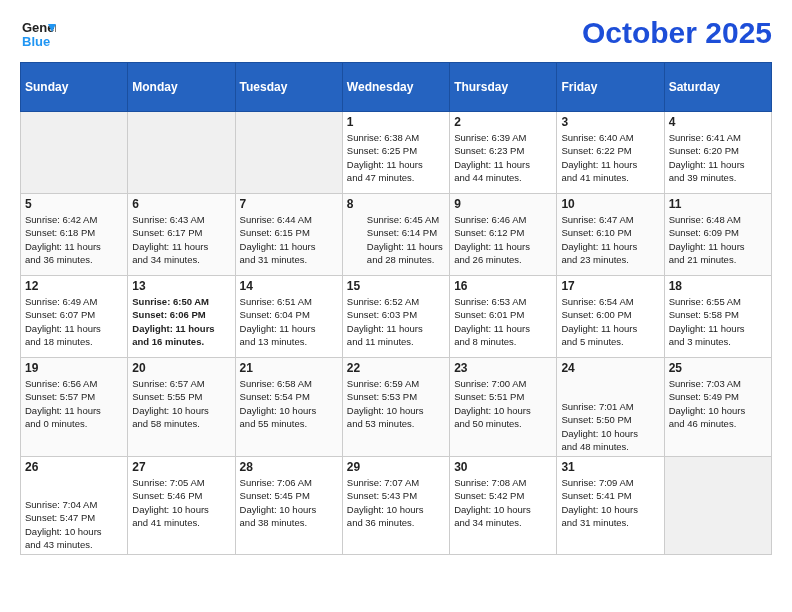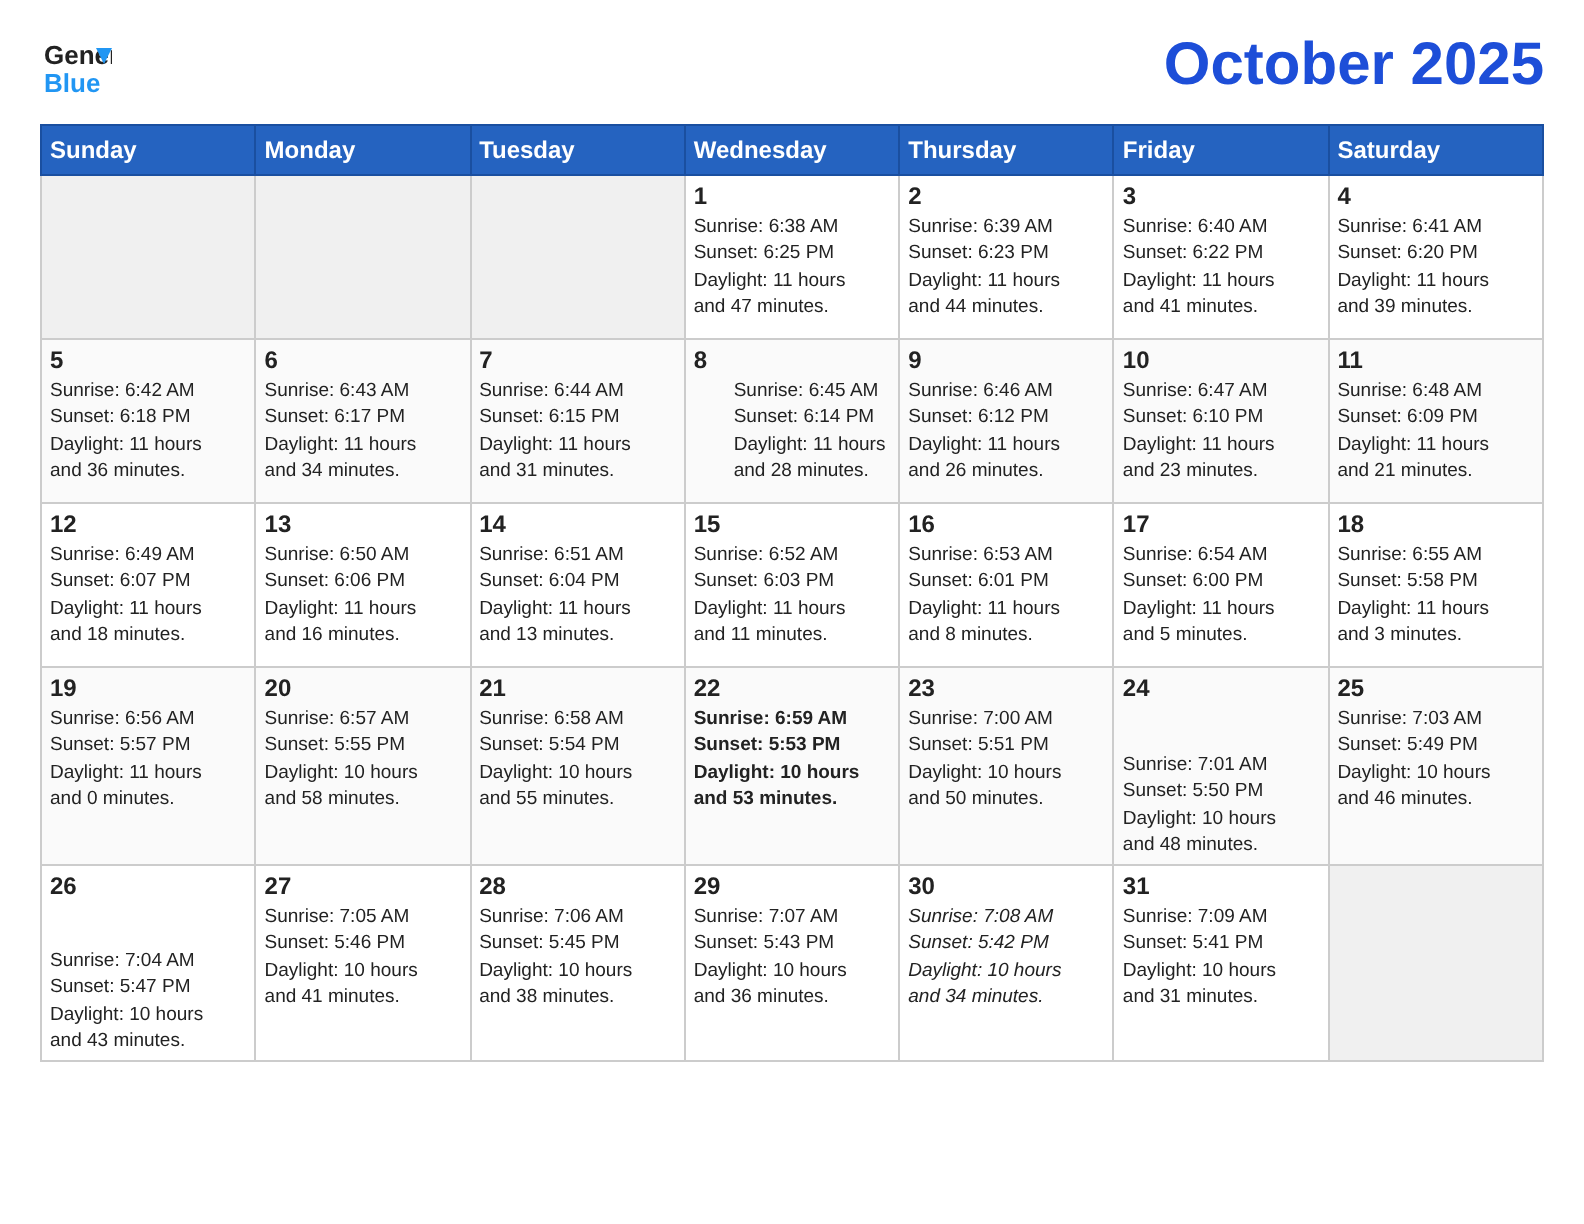--- a/index.html
+++ b/index.html
@@ -41,21 +41,21 @@
     .calendar {
       width: 100%;
       border-collapse: collapse;
       table-layout: fixed;
     }
     .calendar th {
       background: #2563C0;
       color: #fff;
       font-size: 12px;
       font-weight: bold;
-      padding: 5px 4px;
+      padding: 17px 4px;
       text-align: left;
       border: 1px solid #1a4fa0;
     }
     .calendar td {
       vertical-align: top;
       border: 1px solid #ccc;
       padding: 3px 4px;
       font-size: 10px;
       color: #222;
       height: 82px;
@@ -199,21 +199,21 @@
         <tr class="row-odd">
           <td>
             <div class="day-number">12</div>
             <div class="day-info" style="white-space: pre-line;">Sunrise: 6:49 AM
 Sunset: 6:07 PM
 Daylight: 11 hours
 and 18 minutes.</div>
           </td>
           <td>
             <div class="day-number">13</div>
-            <div class="day-info" style="white-space: pre-line;">Sunrise: 6:50 AM
+            <div class="day-info" style="white-space: pre-line; font-weight: bold;">Sunrise: 6:50 AM
 Sunset: 6:06 PM
 Daylight: 11 hours
 and 16 minutes.</div>
           </td>
           <td>
             <div class="day-number">14</div>
             <div class="day-info" style="white-space: pre-line;">Sunrise: 6:51 AM
 Sunset: 6:04 PM
 Daylight: 11 hours
 and 13 minutes.</div>
@@ -264,21 +264,21 @@
           </td>
           <td>
             <div class="day-number">21</div>
             <div class="day-info" style="white-space: pre-line;">Sunrise: 6:58 AM
 Sunset: 5:54 PM
 Daylight: 10 hours
 and 55 minutes.</div>
           </td>
           <td>
             <div class="day-number">22</div>
-            <div class="day-info" style="white-space: pre-line; font-weight: bold;">Sunrise: 6:59 AM
+            <div class="day-info" style="white-space: pre-line;">Sunrise: 6:59 AM
 Sunset: 5:53 PM
 Daylight: 10 hours
 and 53 minutes.</div>
           </td>
           <td>
             <div class="day-number">23</div>
             <div class="day-info" style="white-space: pre-line;">Sunrise: 7:00 AM
 Sunset: 5:51 PM
 Daylight: 10 hours
 and 50 minutes.</div>
@@ -322,21 +322,21 @@
           </td>
           <td>
             <div class="day-number">29</div>
             <div class="day-info" style="white-space: pre-line;">Sunrise: 7:07 AM
 Sunset: 5:43 PM
 Daylight: 10 hours
 and 36 minutes.</div>
           </td>
           <td>
             <div class="day-number">30</div>
-            <div class="day-info" style="white-space: pre-line; font-style: italic;">Sunrise: 7:08 AM
+            <div class="day-info" style="white-space: pre-line;">Sunrise: 7:08 AM
 Sunset: 5:42 PM
 Daylight: 10 hours
 and 34 minutes.</div>
           </td>
           <td>
             <div class="day-number">31</div>
             <div class="day-info" style="white-space: pre-line;">Sunrise: 7:09 AM
 Sunset: 5:41 PM
 Daylight: 10 hours
 and 31 minutes.</div>

